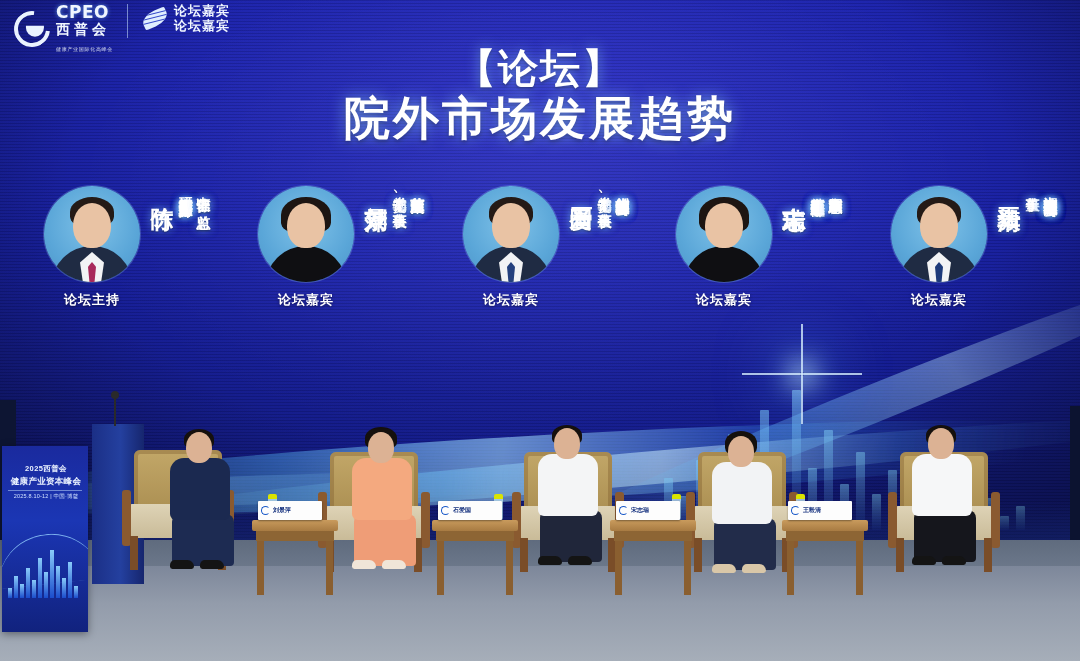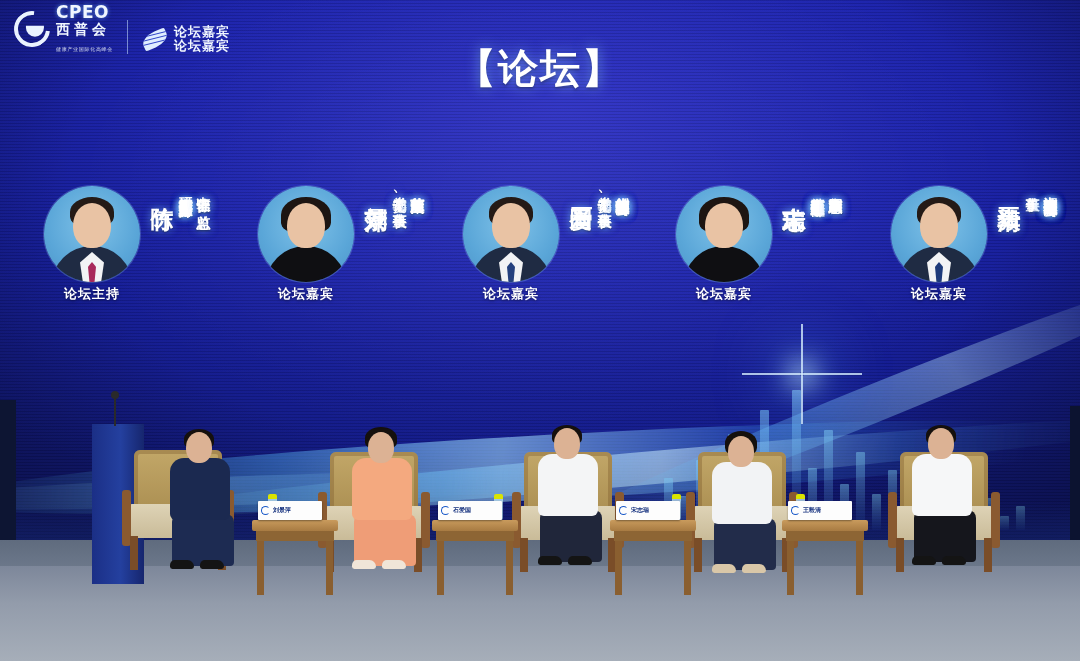--- a/index.html
+++ b/index.html
@@ -92,21 +92,21 @@
   }
   .starburst::before, .starburst::after {
     content:""; position:absolute; background: rgba(215,240,255,0.78);
   }
   .starburst::before { left:-58px; top:1px; width:120px; height:1.5px; }
   .starburst::after  { left:1px; top:-48px; width:1.5px; height:100px; }
 
   
   .logo-bar {
     position: absolute; left: 14px; top: 4px;
-    display: flex; align-items: flex-end; gap: 14px;
+    display: flex; align-items: flex-start; gap: 14px;
     z-index: 6;
   }
   .logo-cphi { display: flex; align-items: center; gap: 6px; }
   .ring {
     width: 36px; height: 36px; border-radius: 50%;
     border: 4px solid #eaf3ff;
     border-right-color: transparent;
     transform: rotate(-38deg);
     position: relative;
   }
@@ -198,21 +198,21 @@
   }
   .photo .tie {
     position: absolute; left: 50%; bottom: -10px; transform: translateX(-50%);
     width: 8px; height: 30px; background: #a8295b;
     clip-path: polygon(50% 0, 100% 16%, 70% 100%, 30% 100%, 0 16%);
   }
   .photo.female .hair { width: 50px; height: 36px; border-radius: 50% 50% 30% 30%; background: #1d1512; }
   .photo.female .body { background: #0f0f12; }
 
   .role {
-    margin-top: 3px;
+    margin-top: 9px;
     color: #ffffff; font-size: 13px; font-weight: 700; letter-spacing: 1px;
     text-shadow: 0 1px 3px rgba(0,0,0,0.45);
   }
 
   .vtext { display: flex; align-items: flex-start; margin-left: 2px; }
   .vcol {
     writing-mode: vertical-rl; text-orientation: upright;
     color: #ffffff;
     line-height: 1.06;
     text-shadow: 0 0 8px rgba(120,190,255,0.5), 0 1px 2px rgba(0,0,0,0.45);
@@ -417,20 +417,21 @@
       <span class="leaf"></span>
       <span class="txt">
         <span>论坛嘉宾</span><br>
         <span>论坛嘉宾</span>
       </span>
     </div>
   </div>
 
   <div class="title-block">
     <div class="title-line1">【论坛】</div>
+    <div class="title-line2">院外市场发展趋势</div>
   </div>
 
   <div class="panelists">
 
     <div class="pcard p0">
       <div class="photo-wrap">
         <div class="photo">
           <span class="body"></span>
             <span class="shirt"></span>
             <span class="tie"></span>
@@ -515,20 +516,41 @@
     </div>
   </div>
 
   <div class="carpet-blue"></div>
   <div class="wall-dark-l"></div>
   <div class="wall-dark-r"></div>
   <div class="riser-edge"></div>
   <div class="stage-floor"></div>
   <div class="floor-carpet"></div>
 
+  <div class="banner">
+    <div class="b-t1">2025西普会</div>
+    <div class="b-t2">健康产业资本峰会</div>
+    <div class="b-rule"></div>
+    <div class="b-t3">2025.8.10-12 | 中国·博鳌</div>
+    <div class="b-curve"></div>
+    <div class="b-bars">
+      <i style="height:10px"></i>
+        <i style="height:22px"></i>
+        <i style="height:14px"></i>
+      <i style="height:30px"></i>
+        <i style="height:18px"></i>
+        <i style="height:40px"></i>
+      <i style="height:26px"></i>
+        <i style="height:48px"></i>
+        <i style="height:32px"></i>
+      <i style="height:20px"></i>
+        <i style="height:36px"></i>
+        <i style="height:12px"></i>
+    </div>
+  </div>
   <div class="lectern">
     <span class="mic"></span>
   </div>
 
   <div class="chair" style="left:122px; top:450px;">
     <span class="back"></span>
       <span class="seat"></span>
     <span class="arm-l"></span>
       <span class="arm-r"></span>
     <span class="leg-l"></span>

